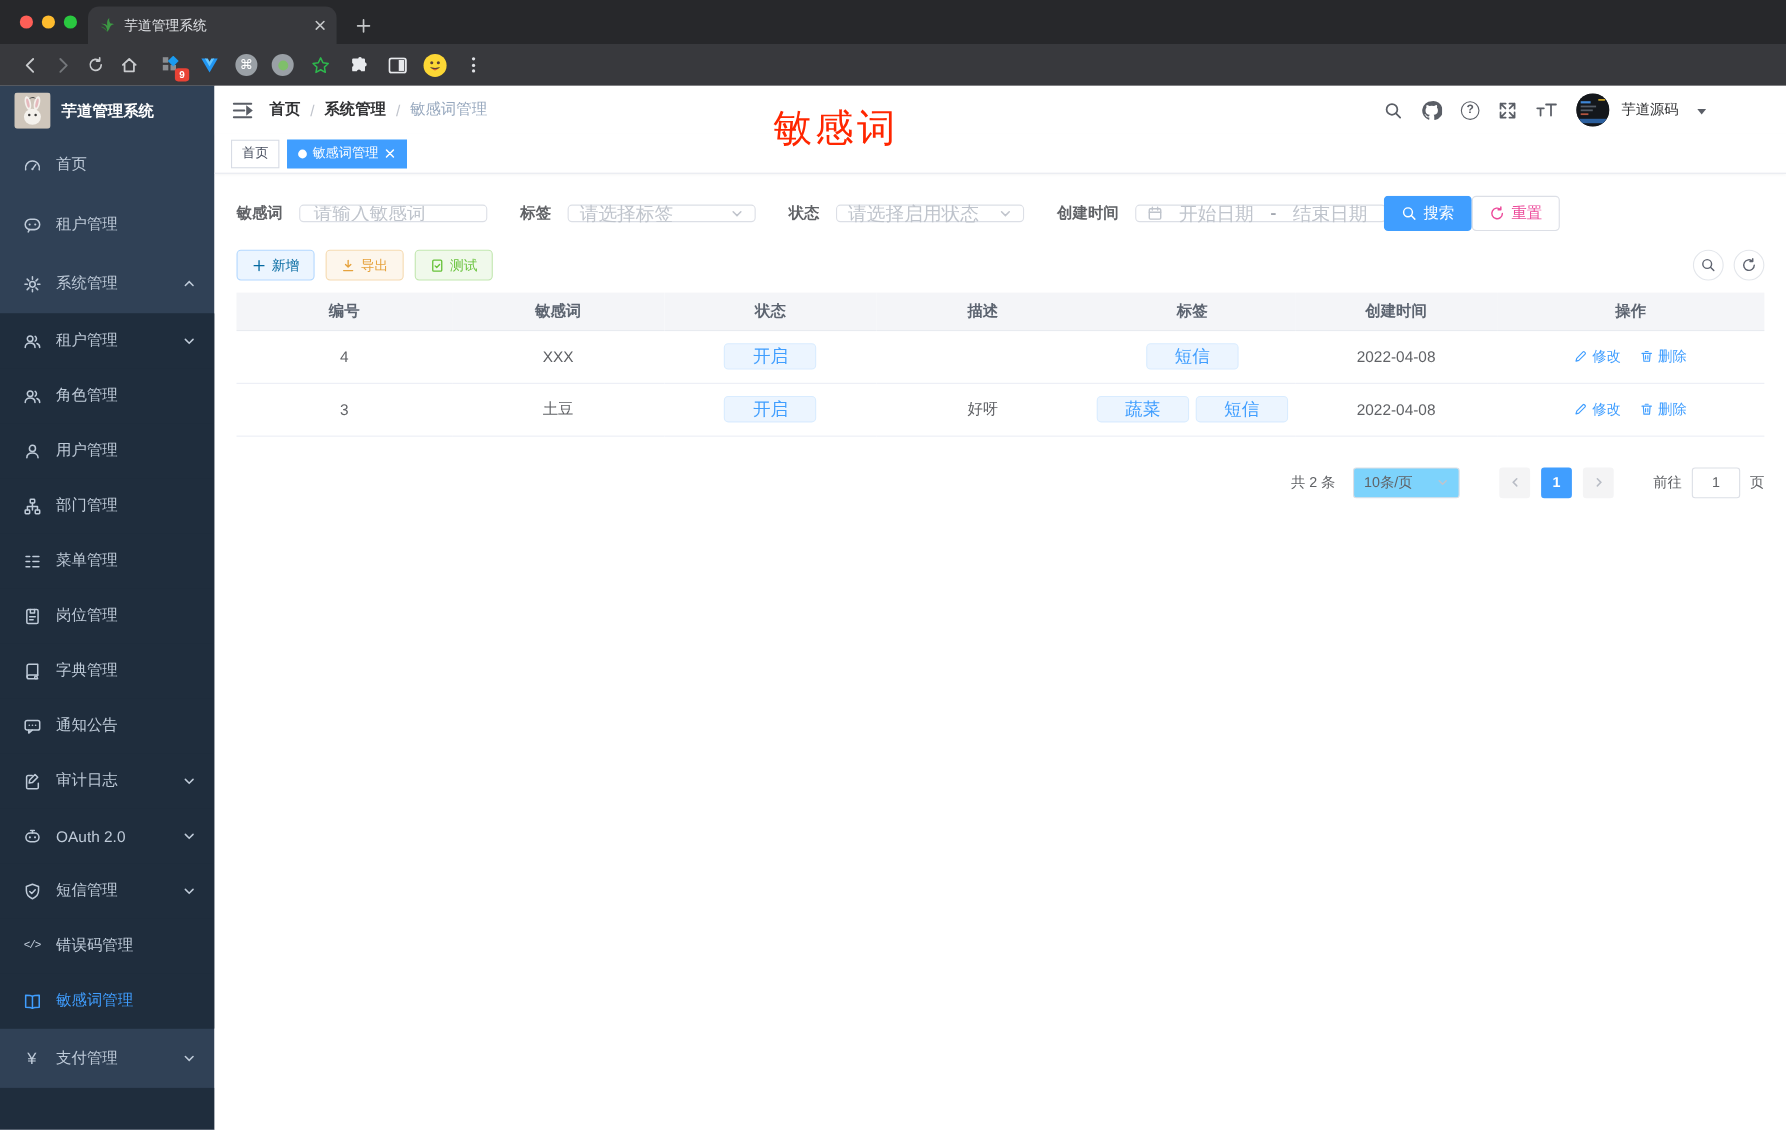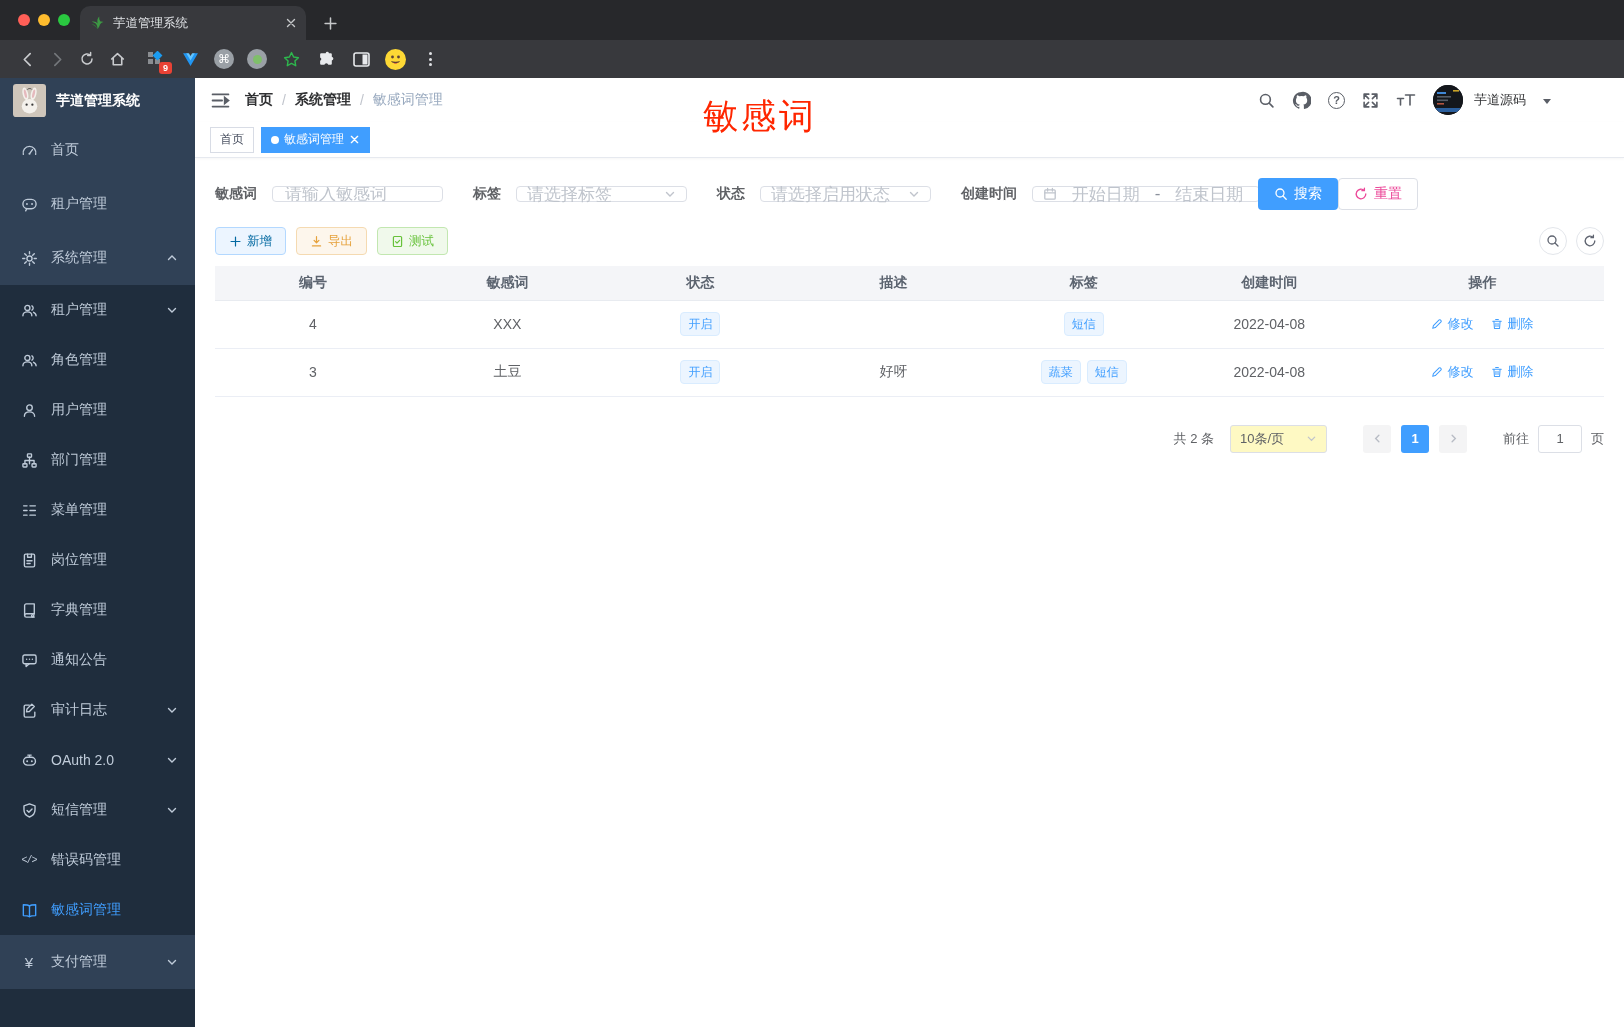--- a/index.html
+++ b/index.html
@@ -98,27 +98,27 @@
   .b-add { color:#0369a1; background:#ecf5ff; border-color:#b3d8ff; }
   .b-export { color:#e6a23c; background:#fdf6ec; border-color:#f5dab1; }
   .b-test { color:#67c23a; background:#f0f9eb; border-color:#c2e7b0; }
   .round-btns { margin-left:auto; display:flex; gap:9px; }
   .icon-circle { width:28px; height:28px; border-radius:50%; border:1px solid #e3e6eb; background:#fff; display:flex; align-items:center; justify-content:center; color:#5f6470; cursor:pointer; }
   .icon-circle svg { stroke:currentColor; fill:none; stroke-width:1.3; stroke-linecap:round; stroke-linejoin:round; }
 
   table.grid { width:100%; border-collapse:collapse; table-layout:fixed; font-size:14px; color:#606266; }
   table.grid th { height:34px; background:#f4f5f8; font-weight:700; color:#5c6470; border-bottom:1px solid #e8ebf0; text-align:center; font-size:14px; }
   table.grid td { height:48px; border-bottom:1px solid #ebeef5; text-align:center; }
-  .el-tag { display:inline-flex; align-items:center; height:24px; padding:0 7px; background:#ecf5ff; border:1px solid #d9ecff; color:#409eff; border-radius:4px; font-size:12px; margin:0 3px; }
+  .el-tag { display:inline-flex; align-items:center; height:24px; padding:0 25px; background:#ecf5ff; border:1px solid #d9ecff; color:#409eff; border-radius:4px; font-size:16px; margin:0 3px; }
   .op-link { color:#409eff; font-size:13px; display:inline-flex; align-items:center; gap:4px; margin:0 7px; cursor:pointer; }
   .op-link svg { stroke:#409eff; fill:none; stroke-width:1.2; stroke-linecap:round; stroke-linejoin:round; }
 
   .pagination { display:flex; align-items:center; justify-content:flex-end; margin-top:28px; font-size:13px; color:#606266; }
   .pg-total { margin-right:16px; }
-  .size-select { width:97px; height:28px; border:1px solid #dcdfe6; border-radius:3px; display:flex; align-items:center; justify-content:space-between; padding:0 9px; color:#606266; cursor:pointer; margin-right:31px; background:#fef9c3; }
+  .size-select { width:97px; height:28px; border:1px solid #dcdfe6; border-radius:3px; display:flex; align-items:center; justify-content:space-between; padding:0 9px; color:#606266; cursor:pointer; margin-right:31px; background:#7dd3fc; }
   .pg-btn { width:28px; height:28px; border-radius:3px; background:#f4f4f5; display:flex; align-items:center; justify-content:center; margin:0 5px; cursor:pointer; }
   .pg-btn svg { stroke:#b8bcc5; fill:none; stroke-width:1.5; stroke-linecap:round; }
   .pg-num { width:28px; height:28px; border-radius:3px; background:#409eff; color:#fff; font-weight:700; display:flex; align-items:center; justify-content:center; margin:0 5px; cursor:pointer; }
   .jumper { margin-left:31px; display:flex; align-items:center; gap:9px; }
   .goto-input { width:44px; height:28px; border:1px solid #dcdfe6; border-radius:3px; text-align:center; font-size:13px; color:#606266; font-family:inherit; outline:none; }
 </style>
 </head>
 <body>
 
 <div class="window">

